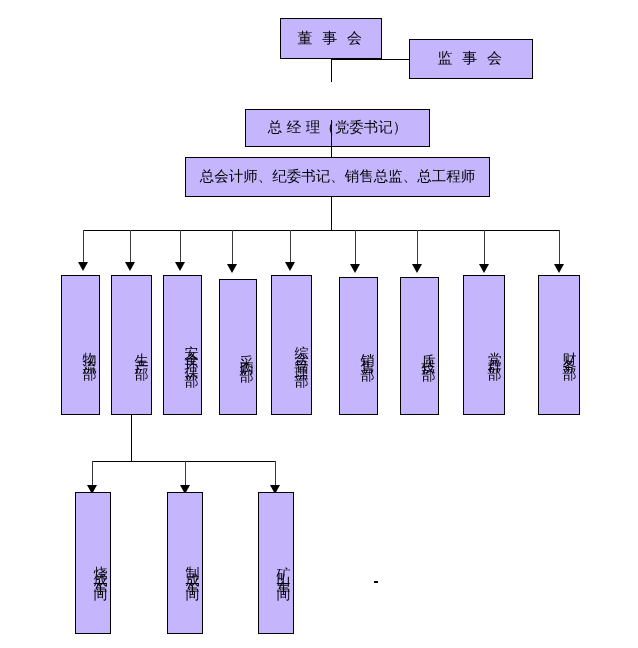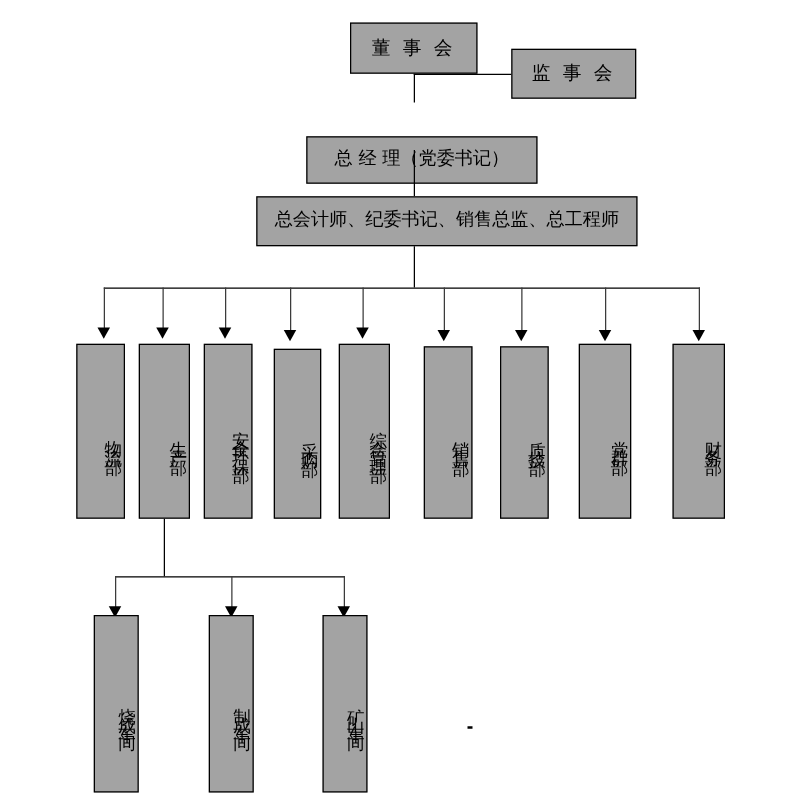--- a/index.html
+++ b/index.html
@@ -15,21 +15,21 @@
     position: relative;
     width: 638px;
     height: 648px;
     background: #ffffff;
     overflow: hidden;
   }
   .node {
     position: absolute;
     box-sizing: border-box;
     border: 1.4px solid #000000;
-    background: #a3a3a3;
+    background: #c4b5fd;
     display: flex;
     align-items: center;
     justify-content: center;
     text-align: center;
     line-height: 1.32;
   }
   .node.horiz {
     letter-spacing: 2.5px;
     font-size: 15px;
   }
@@ -78,35 +78,35 @@
 </style>
 </head>
 <body>
 
 <div id="chart-canvas">
 
   <div class="node horiz" style="left:280px; top:18px; width:102px; height:41px;">
     <span>董 事 会</span>
   </div>
 
-  <div class="node horiz" style="left:409px; top:39px; width:100px; height:40px;">
+  <div class="node horiz" style="left:409px; top:39px; width:124px; height:40px;">
     <span>监 事 会</span>
   </div>
 
   <div class="line-h" style="left:331px; top:59px; width:78px;"></div>
 
   <div class="line-v" style="left:331px; top:59px; height:23px;"></div>
 
   <div class="node horiz tight" style="left:245px; top:82px; width:185px; height:38px;margin-top:27px;">
     <span>总 经 理（党委书记）</span>
   </div>
 
   <div class="line-v" style="left:331px; top:120px; height:37px;"></div>
 
-  <div class="node horiz tight" style="left:185px; top:157px; width:305px; height:40px;margin-left:20px;">
+  <div class="node horiz tight" style="left:185px; top:157px; width:305px; height:40px;">
     <span>总会计师、纪委书记、销售总监、总工程师</span>
   </div>
 
   <div class="line-v" style="left:331px; top:197px; height:33px;"></div>
   <div class="line-h" style="left:83px; top:230px; width:477px;"></div>
 
   <div class="arrow-stem" style="left:83px;  top:230px; height:33px;"></div>
   <div class="arrow-head" style="left:78px;  top:262px;"></div>
 
   <div class="arrow-stem" style="left:130px; top:230px; height:33px;"></div>

